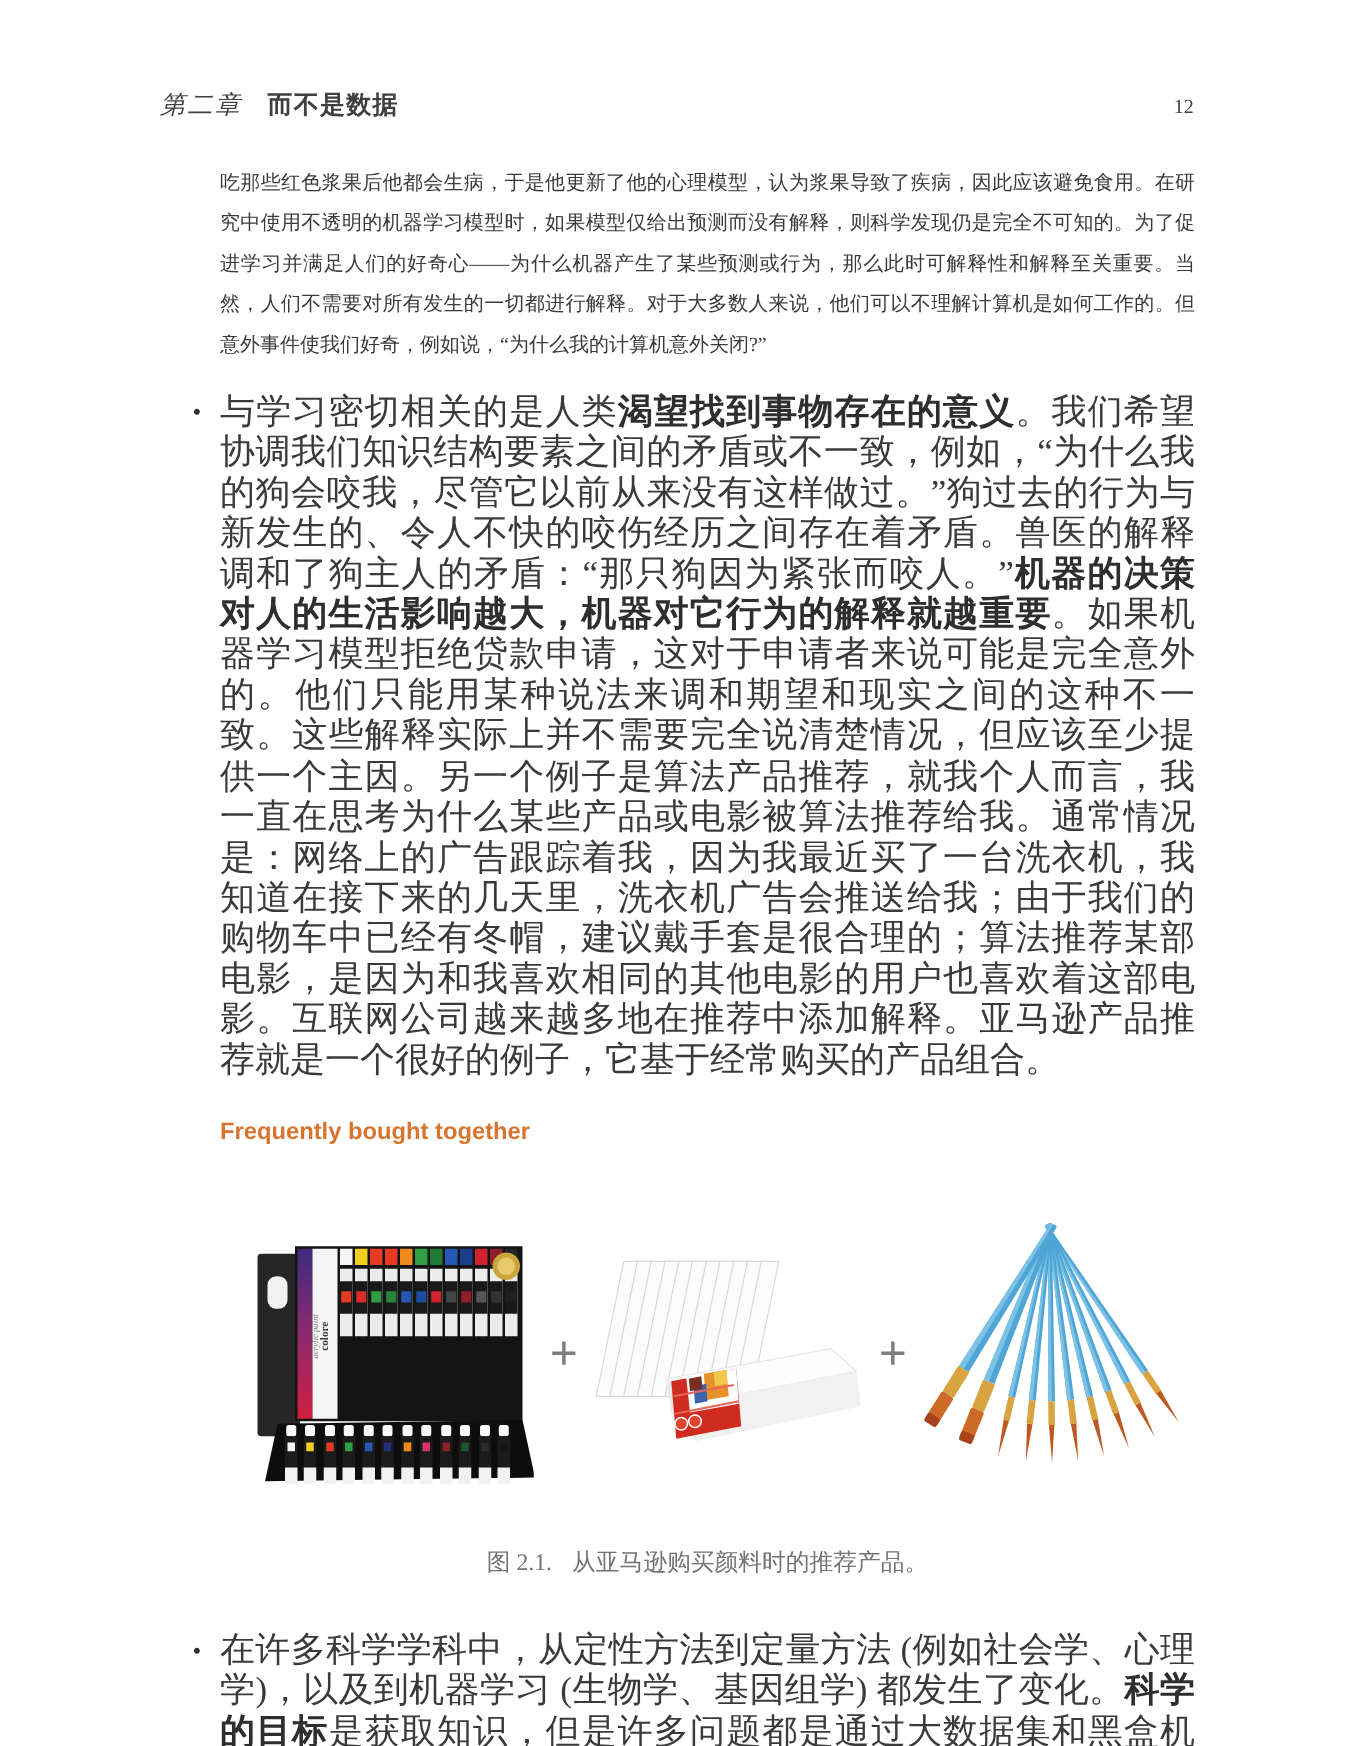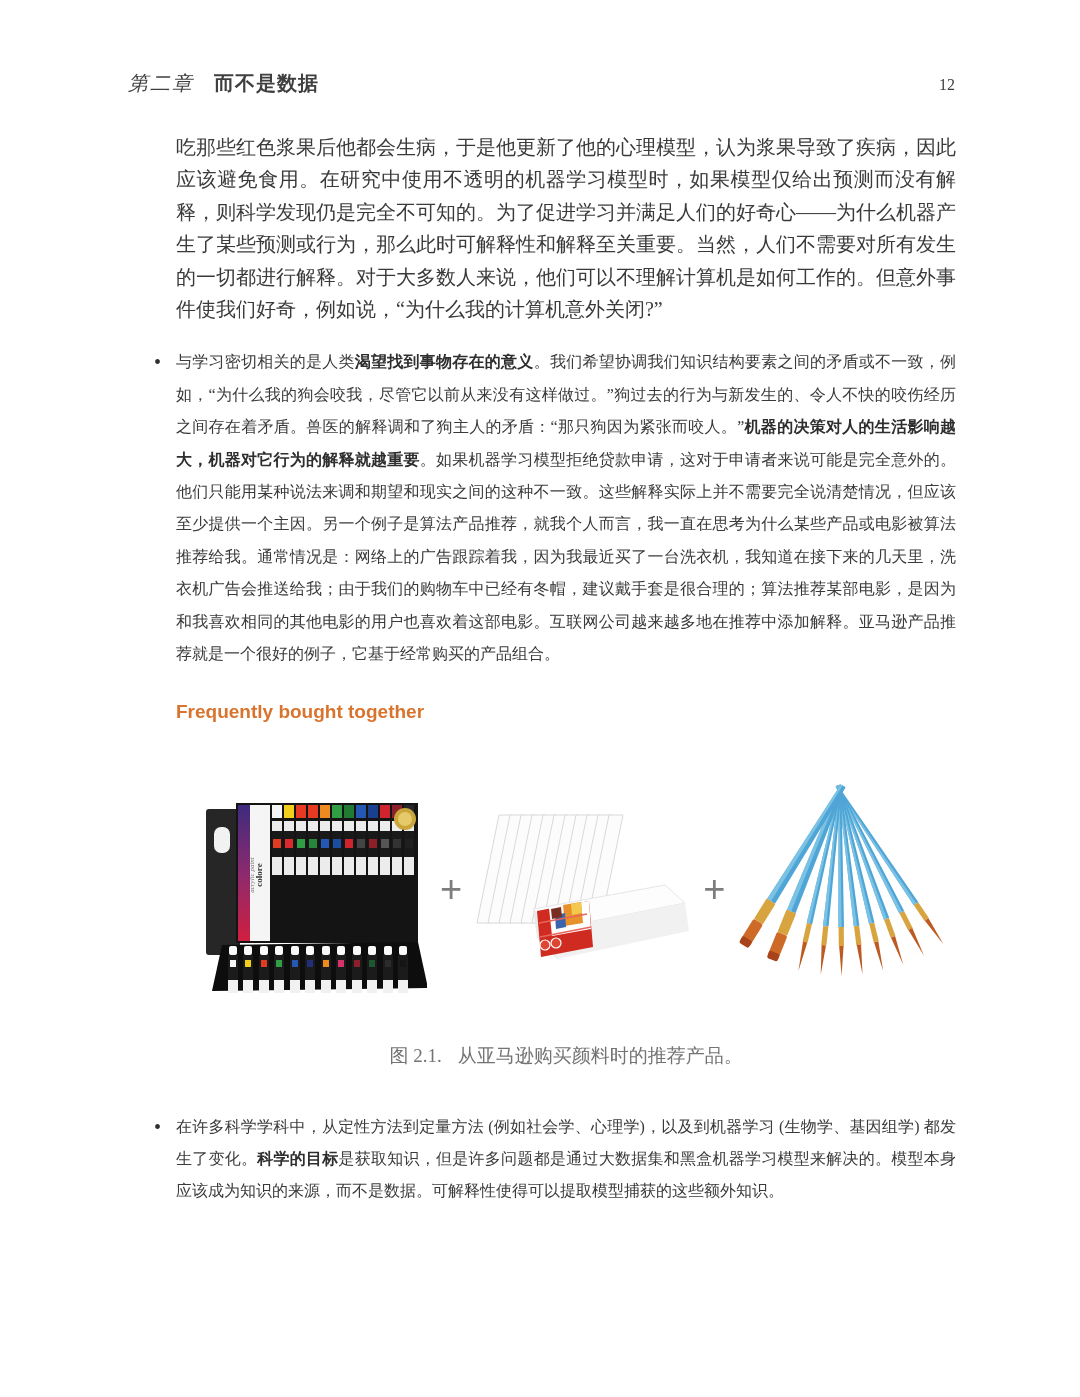--- a/index.html
+++ b/index.html
@@ -11,26 +11,26 @@
     color:#3a3a3a; overflow:hidden;
   }
   .running-head { display:flex; align-items:baseline; font-size:20px; color:#3f3f3f; }
   .chapter-label { font-style:italic; margin-right:20px; letter-spacing:2px; }
   .section-title { font-weight:bold; letter-spacing:1px; }
   .page-number { margin-left:auto; font-size:16px; }
 
   .content { margin-left:48px; width:780px; margin-top:34px; }
 
   .para {
-    font-size:20px; line-height:32.4px; text-align:justify;
+    font-size:16px; line-height:32.4px; text-align:justify;
     margin:0; word-break:break-all;
   }
   ul.blist { list-style:none; margin:21px 0 0 0; padding:0; }
   ul.blist li {
-    position:relative; font-size:16px; line-height:32.4px;
+    position:relative; font-size:28px; line-height:32.4px;
     text-align:justify; word-break:break-all;
   }
   ul.blist li::before {
     content:"\2022"; position:absolute; left:-22px; top:0px; font-size:20px; color:#2e2e2e;
   }
   .blist b { font-weight:bold; color:#2e2e2e; }
 
   .fbt-heading {
     font-family:"Liberation Sans","DejaVu Sans",sans-serif;
     font-weight:bold; font-size:19px; color:#d9742e;

